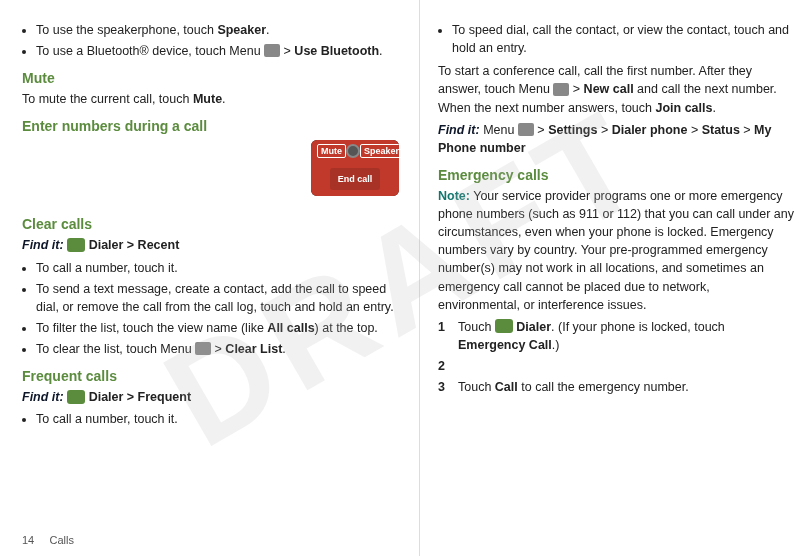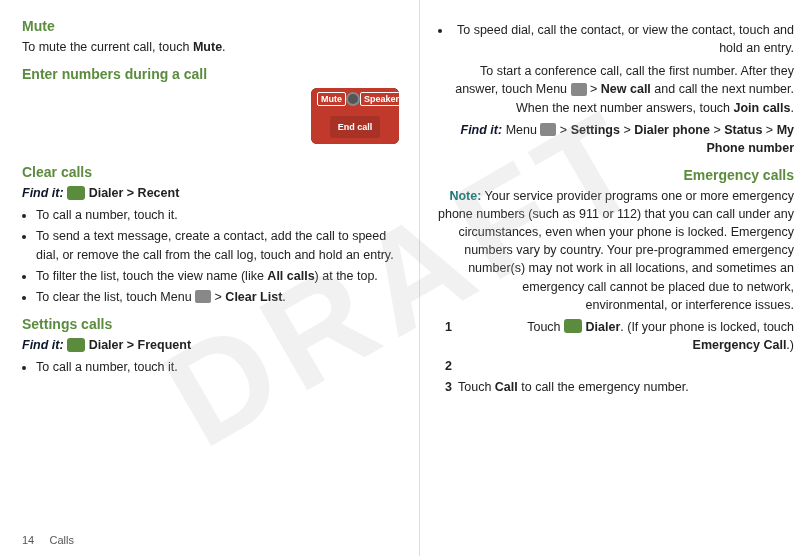--- a/index.html
+++ b/index.html
@@ -18,21 +18,20 @@
       width: 420px;
       padding: 18px 18px 18px 22px;
       border-right: 1px solid #ddd;
       overflow: hidden;
     }
 
     .right-col {
       width: 392px;
       padding: 18px 18px 12px 18px;
       overflow: hidden;
-      text-align: right;
     }
 
     
     .draft-watermark {
       position: absolute;
       top: 0; left: 0; right: 0; bottom: 0;
       pointer-events: none;
       display: flex;
       align-items: center;
       justify-content: center;
@@ -212,20 +211,24 @@
   </style>
 </head>
 <body>
 
 <div class="draft-watermark">
   <span>DRAFT</span>
 </div>
 
 <div class="left-col">
 
+  <ul class="bullet-list">
+    <li>To use the speakerphone, touch <b>Speaker</b>.</li>
+    <li>To use a Bluetooth® device, touch Menu <span class="inline-icon-grid"></span> &gt; <b>Use Bluetooth</b>.</li>
+  </ul>
 
   <h2 class="section-title">Mute</h2>
   <p>To mute the current call, touch <b>Mute</b>.</p>
 
   <h2 class="section-title">Enter numbers during a call</h2>
   <div style="overflow:hidden; margin-bottom:6px;">
 
     <div class="phone-inline">
       <div class="phone-box">
         <div class="phone-topbar">
@@ -248,21 +251,21 @@
     <span class="inline-icon-green"></span>
     <b>Dialer &gt; Recent</b>
   </p>
   <ul class="bullet-list">
     <li>To call a number, touch it.</li>
     <li>To send a text message, create a contact, add the call to speed dial, or remove the call from the call log, touch and hold an entry.</li>
     <li>To filter the list, touch the view name (like <b>All calls</b>) at the top.</li>
     <li>To clear the list, touch Menu <span class="inline-icon-grid"></span> &gt; <b>Clear List</b>.</li>
   </ul>
 
-  <h2 class="section-title">Settings calls</h2>
+  <h2 class="section-title">Frequent calls</h2>
   <p>
     <span class="find-it-label">Find it:</span>
     <span class="inline-icon-green"></span>
     <b>Dialer &gt; Frequent</b>
   </p>
   <ul class="bullet-list">
     <li>To call a number, touch it.</li>
   </ul>
 
   <div class="page-footer">

